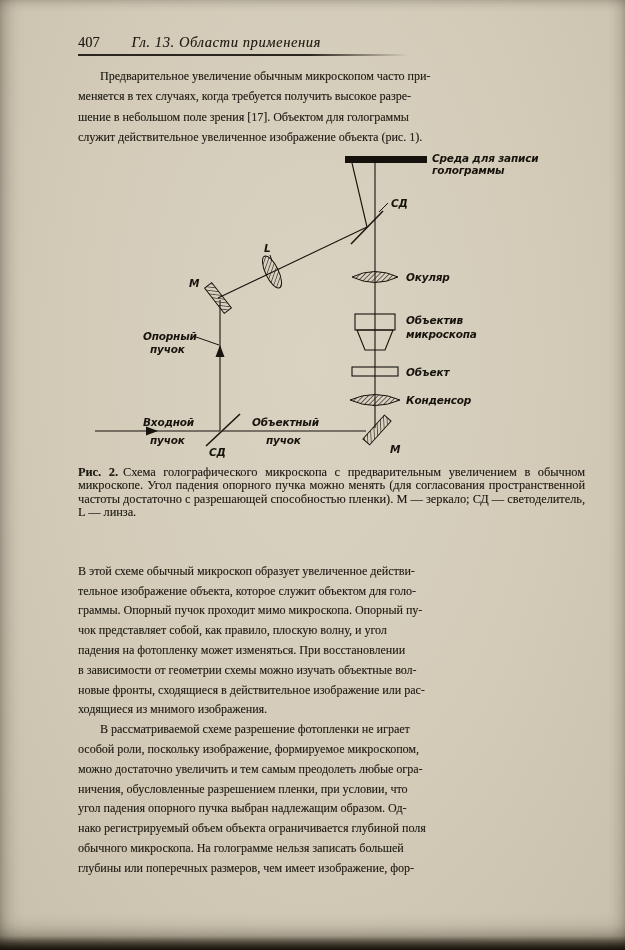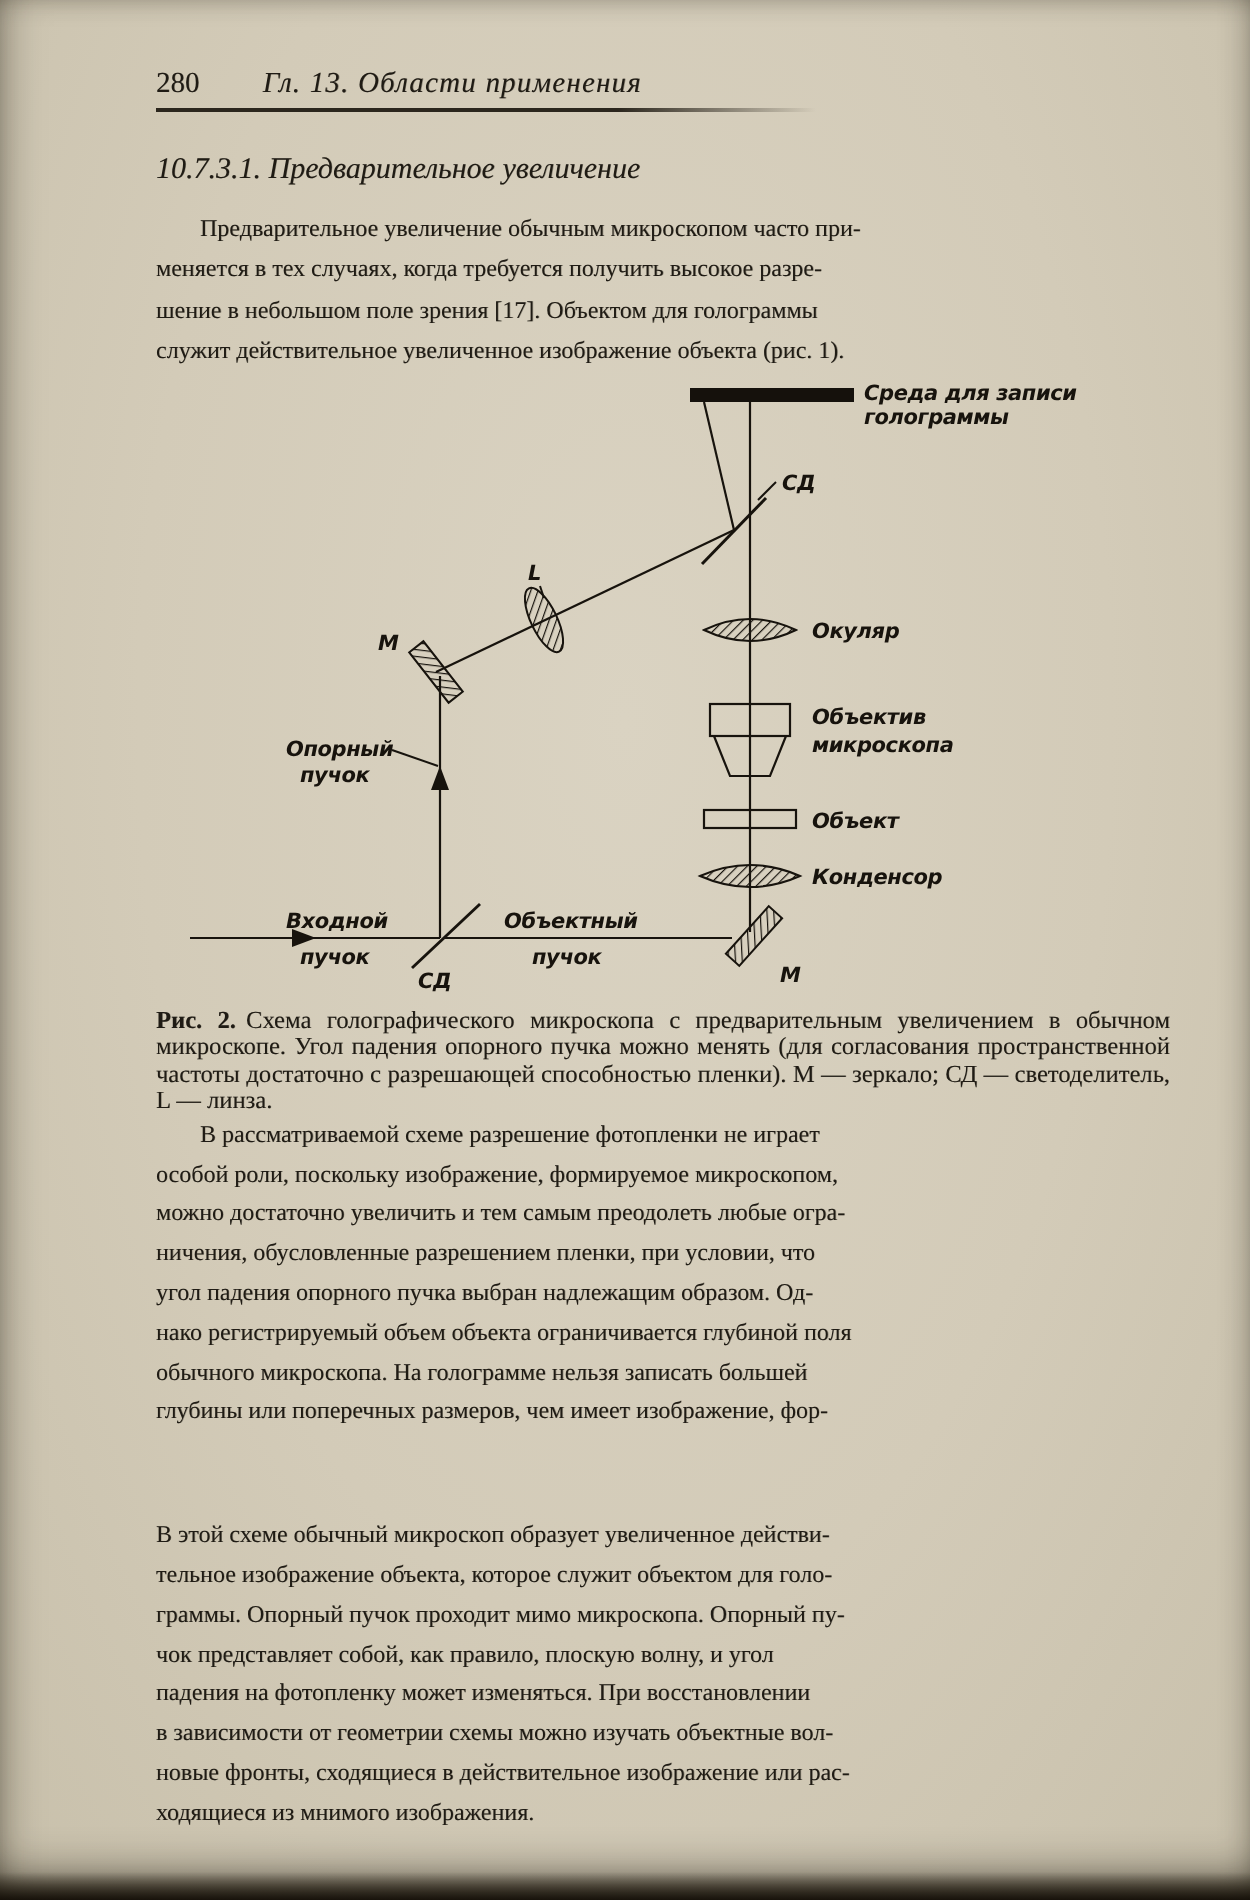--- a/index.html
+++ b/index.html
@@ -45,26 +45,25 @@
   .fig-label { font-family: "DejaVu Sans", sans-serif; font-style: italic; font-weight: bold;
                font-size: 10.5px; fill: #17130d; letter-spacing: -0.2px; }
   .fig-stroke { stroke: #17130d; fill: none; }
 </style>
 </head>
 <body>
 
 <div class="page">
 
   <div class="header">
-    <span class="pagenum">280</span>
+    <span class="pagenum">407</span>
     <span class="chapter">Гл. 13. Области применения</span>
   </div>
   <div class="header-rule"></div>
 
-  <div class="section-heading">10.7.3.1. Предварительное увеличение</div>
 
   <p class="para p1">Предварительное увеличение обычным микроскопом часто при-
 меняется в тех случаях, когда требуется получить высокое разре-
 шение в небольшом поле зрения [17]. Объектом для голограммы
 служит действительное увеличенное изображение объекта (рис. 1).</p>
 
   <svg class="figure" viewBox="0 0 625 310" width="625" height="310">
     <defs>
       <pattern id="ht" patternUnits="userSpaceOnUse" width="3.4" height="3.4" patternTransform="rotate(45)">
         <line x1="0" y1="0" x2="0" y2="3.4" stroke="#17130d" stroke-width="1.2"></line>
@@ -123,31 +122,31 @@
     <line class="fig-stroke" x1="222" y1="283" x2="366" y2="283" stroke-width="1.1"></line>
     <text class="fig-label" x="252" y="278">Объектный</text>
     <text class="fig-label" x="266" y="296">пучок</text>
 
     <rect x="-16" y="-4.5" width="32" height="9" transform="translate(377 282) rotate(-48)" fill="url(#ht)" stroke="#17130d" stroke-width="1"></rect>
     <text class="fig-label" x="390" y="305">М</text>
   </svg>
 
   <p class="caption"><span class="cap-label">Рис. 2.</span><span>Схема голографического микроскопа с предварительным увеличением в обычном микроскопе. Угол падения опорного пучка можно менять (для согласования пространственной частоты достаточно с разрешающей способностью пленки). М — зеркало; СД — светоделитель, L — линза.</span></p>
 
+  <p class="para p2">В этой схеме обычный микроскоп образует увеличенное действи-
+тельное изображение объекта, которое служит объектом для голо-
+граммы. Опорный пучок проходит мимо микроскопа. Опорный пу-
+чок представляет собой, как правило, плоскую волну, и угол
+падения на фотопленку может изменяться. При восстановлении
+в зависимости от геометрии схемы можно изучать объектные вол-
+новые фронты, сходящиеся в действительное изображение или рас-
+ходящиеся из мнимого изображения.</p>
   <p class="para p3">В рассматриваемой схеме разрешение фотопленки не играет
 особой роли, поскольку изображение, формируемое микроскопом,
 можно достаточно увеличить и тем самым преодолеть любые огра-
 ничения, обусловленные разрешением пленки, при условии, что
 угол падения опорного пучка выбран надлежащим образом. Од-
 нако регистрируемый объем объекта ограничивается глубиной поля
 обычного микроскопа. На голограмме нельзя записать большей
 глубины или поперечных размеров, чем имеет изображение, фор-</p>
-  <p class="para p2">В этой схеме обычный микроскоп образует увеличенное действи-
-тельное изображение объекта, которое служит объектом для голо-
-граммы. Опорный пучок проходит мимо микроскопа. Опорный пу-
-чок представляет собой, как правило, плоскую волну, и угол
-падения на фотопленку может изменяться. При восстановлении
-в зависимости от геометрии схемы можно изучать объектные вол-
-новые фронты, сходящиеся в действительное изображение или рас-
-ходящиеся из мнимого изображения.</p>
 
   <div class="bottom-shadow"></div>
 </div>
 
 </body></html>

